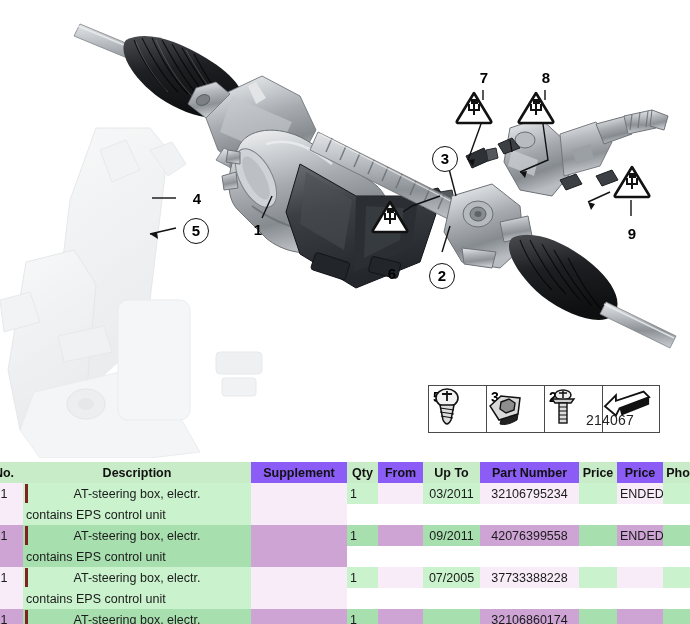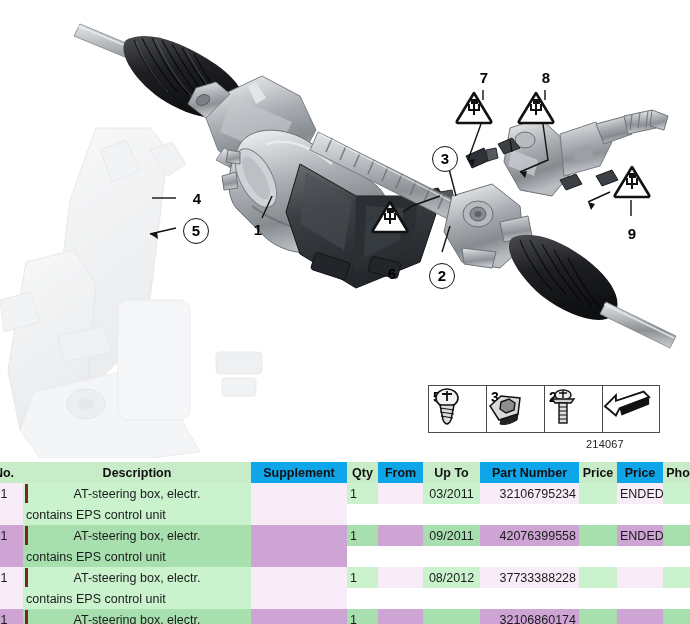--- a/index.html
+++ b/index.html
@@ -60,22 +60,22 @@
   }
   .legend-cell:last-child { border-right: none; }
   .legend-qty {
     position: absolute; left: 4px; top: 3px;
     font-weight: bold; font-size: 14px; color: #000;
   }
   .legend-glyph {
     position: absolute; right: 4px; top: 2px; bottom: 2px; width: 36px;
   }
   #legend-id {
-    position: absolute; left: 586px; top: 438px;
-    font-size: 11px; color: #222; letter-spacing: .2px;
+    position: absolute; left: 586px; top: 412px;
+    font-size: 14px; color: #222; letter-spacing: .2px;
   }
 
   
   #table-wrap {
     position: absolute; left: 0; top: 462px; width: 690px; height: 162px;
     overflow: hidden; background: #fff;
   }
   table.parts {
     border-collapse: collapse;
     table-layout: fixed;
@@ -96,41 +96,41 @@
   }
   table.parts td {
     height: 21px;
     padding: 0 3px;
     white-space: nowrap;
     vertical-align: middle;
     overflow: hidden;
   }
   
   th.h-green { background: #c8ecc8; }
-  th.h-purple { background: #0ea5e9; }
+  th.h-purple { background: #8b5cf6; }
 
   
   tr.band-light td.c-green  { background: #c9f2cd; }
   tr.band-light td.c-purple { background: #f7ecf7; }
   tr.band-light td.c-white  { background: #ffffff; }
   
   tr.band-dark td.c-green  { background: #a8dfae; }
   tr.band-dark td.c-purple { background: #cda4d4; }
   tr.band-dark td.c-white  { background: #ffffff; }
 
   td.col-no  { text-align: center; padding-left: 0; padding-right: 0;}
   td.col-desc { position: relative; padding-left: 9px; text-align: center; }
   td.col-desc .bar {
     position: absolute; left: 2px; top: 1px; bottom: 1px; width: 3px;
     background: #7e2222;
   }
   td.col-qty { text-align: left; padding-left: 5px; }
   td.col-from { text-align: right; }
   td.col-upto { text-align: center; }
-  td.col-pn  { text-align: right; padding-left: 3px; }
+  td.col-pn  { text-align: center; padding-left: 3px; }
   td.col-price { text-align: center; }
   td.col-notes { text-align: center; padding-left: 4px; }
   td.col-photo { text-align: center; }
   td.subrow { padding-left: 9px; }
 </style>
 </head>
 <body>
 
 <div id="app">
 
@@ -515,21 +515,21 @@
           <td class="c-white"></td>
           <td class="c-white"></td>
         </tr>
 
         <tr class="band-light">
           <td class="col-no c-purple">1</td>
           <td class="col-desc c-green"><span class="bar"></span><span>AT-steering box, electr.</span></td>
           <td class="c-purple"></td>
           <td class="col-qty c-green">1</td>
           <td class="col-from c-purple"></td>
-          <td class="col-upto c-green">08/2012</td>
+          <td class="col-upto c-green">07/2005</td>
           <td class="col-pn c-purple">37733388228</td>
           <td class="col-price c-green"></td>
           <td class="col-notes c-purple"></td>
           <td class="col-photo c-green"></td>
         </tr>
         <tr class="band-light">
           <td class="c-purple"></td>
           <td class="subrow c-green">contains EPS control unit</td>
           <td class="c-purple"></td>
           <td class="c-white"></td>

